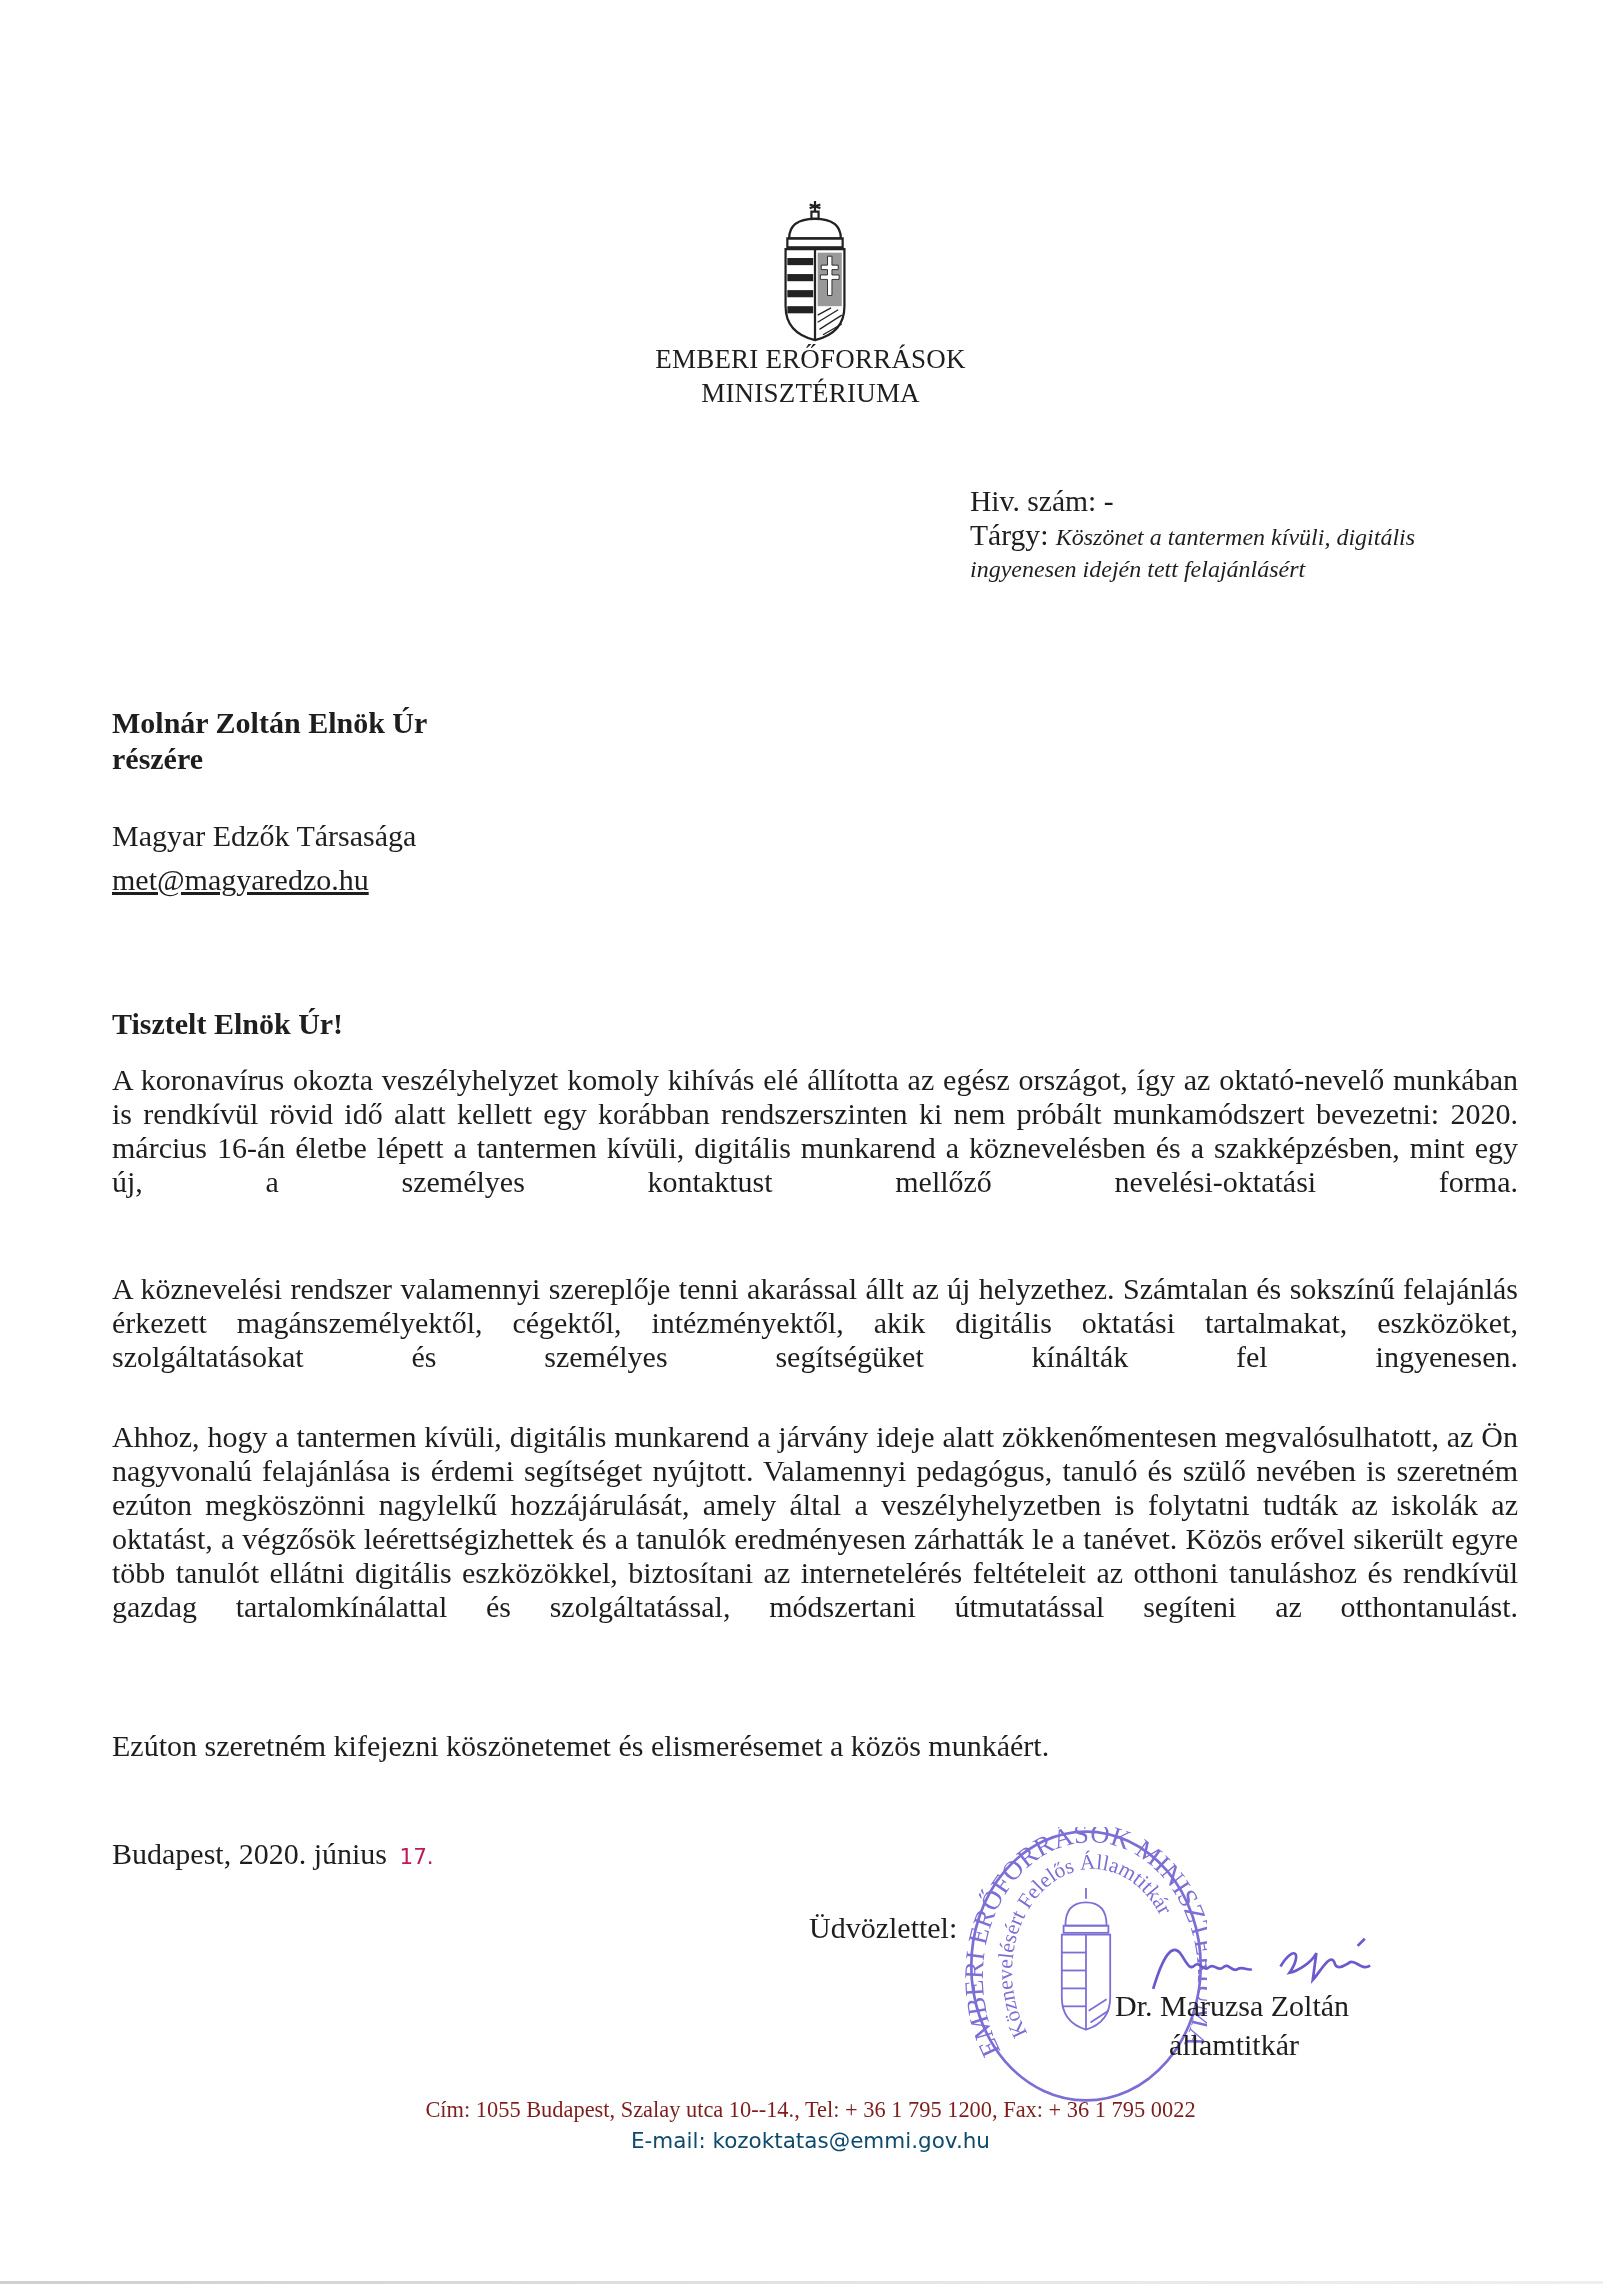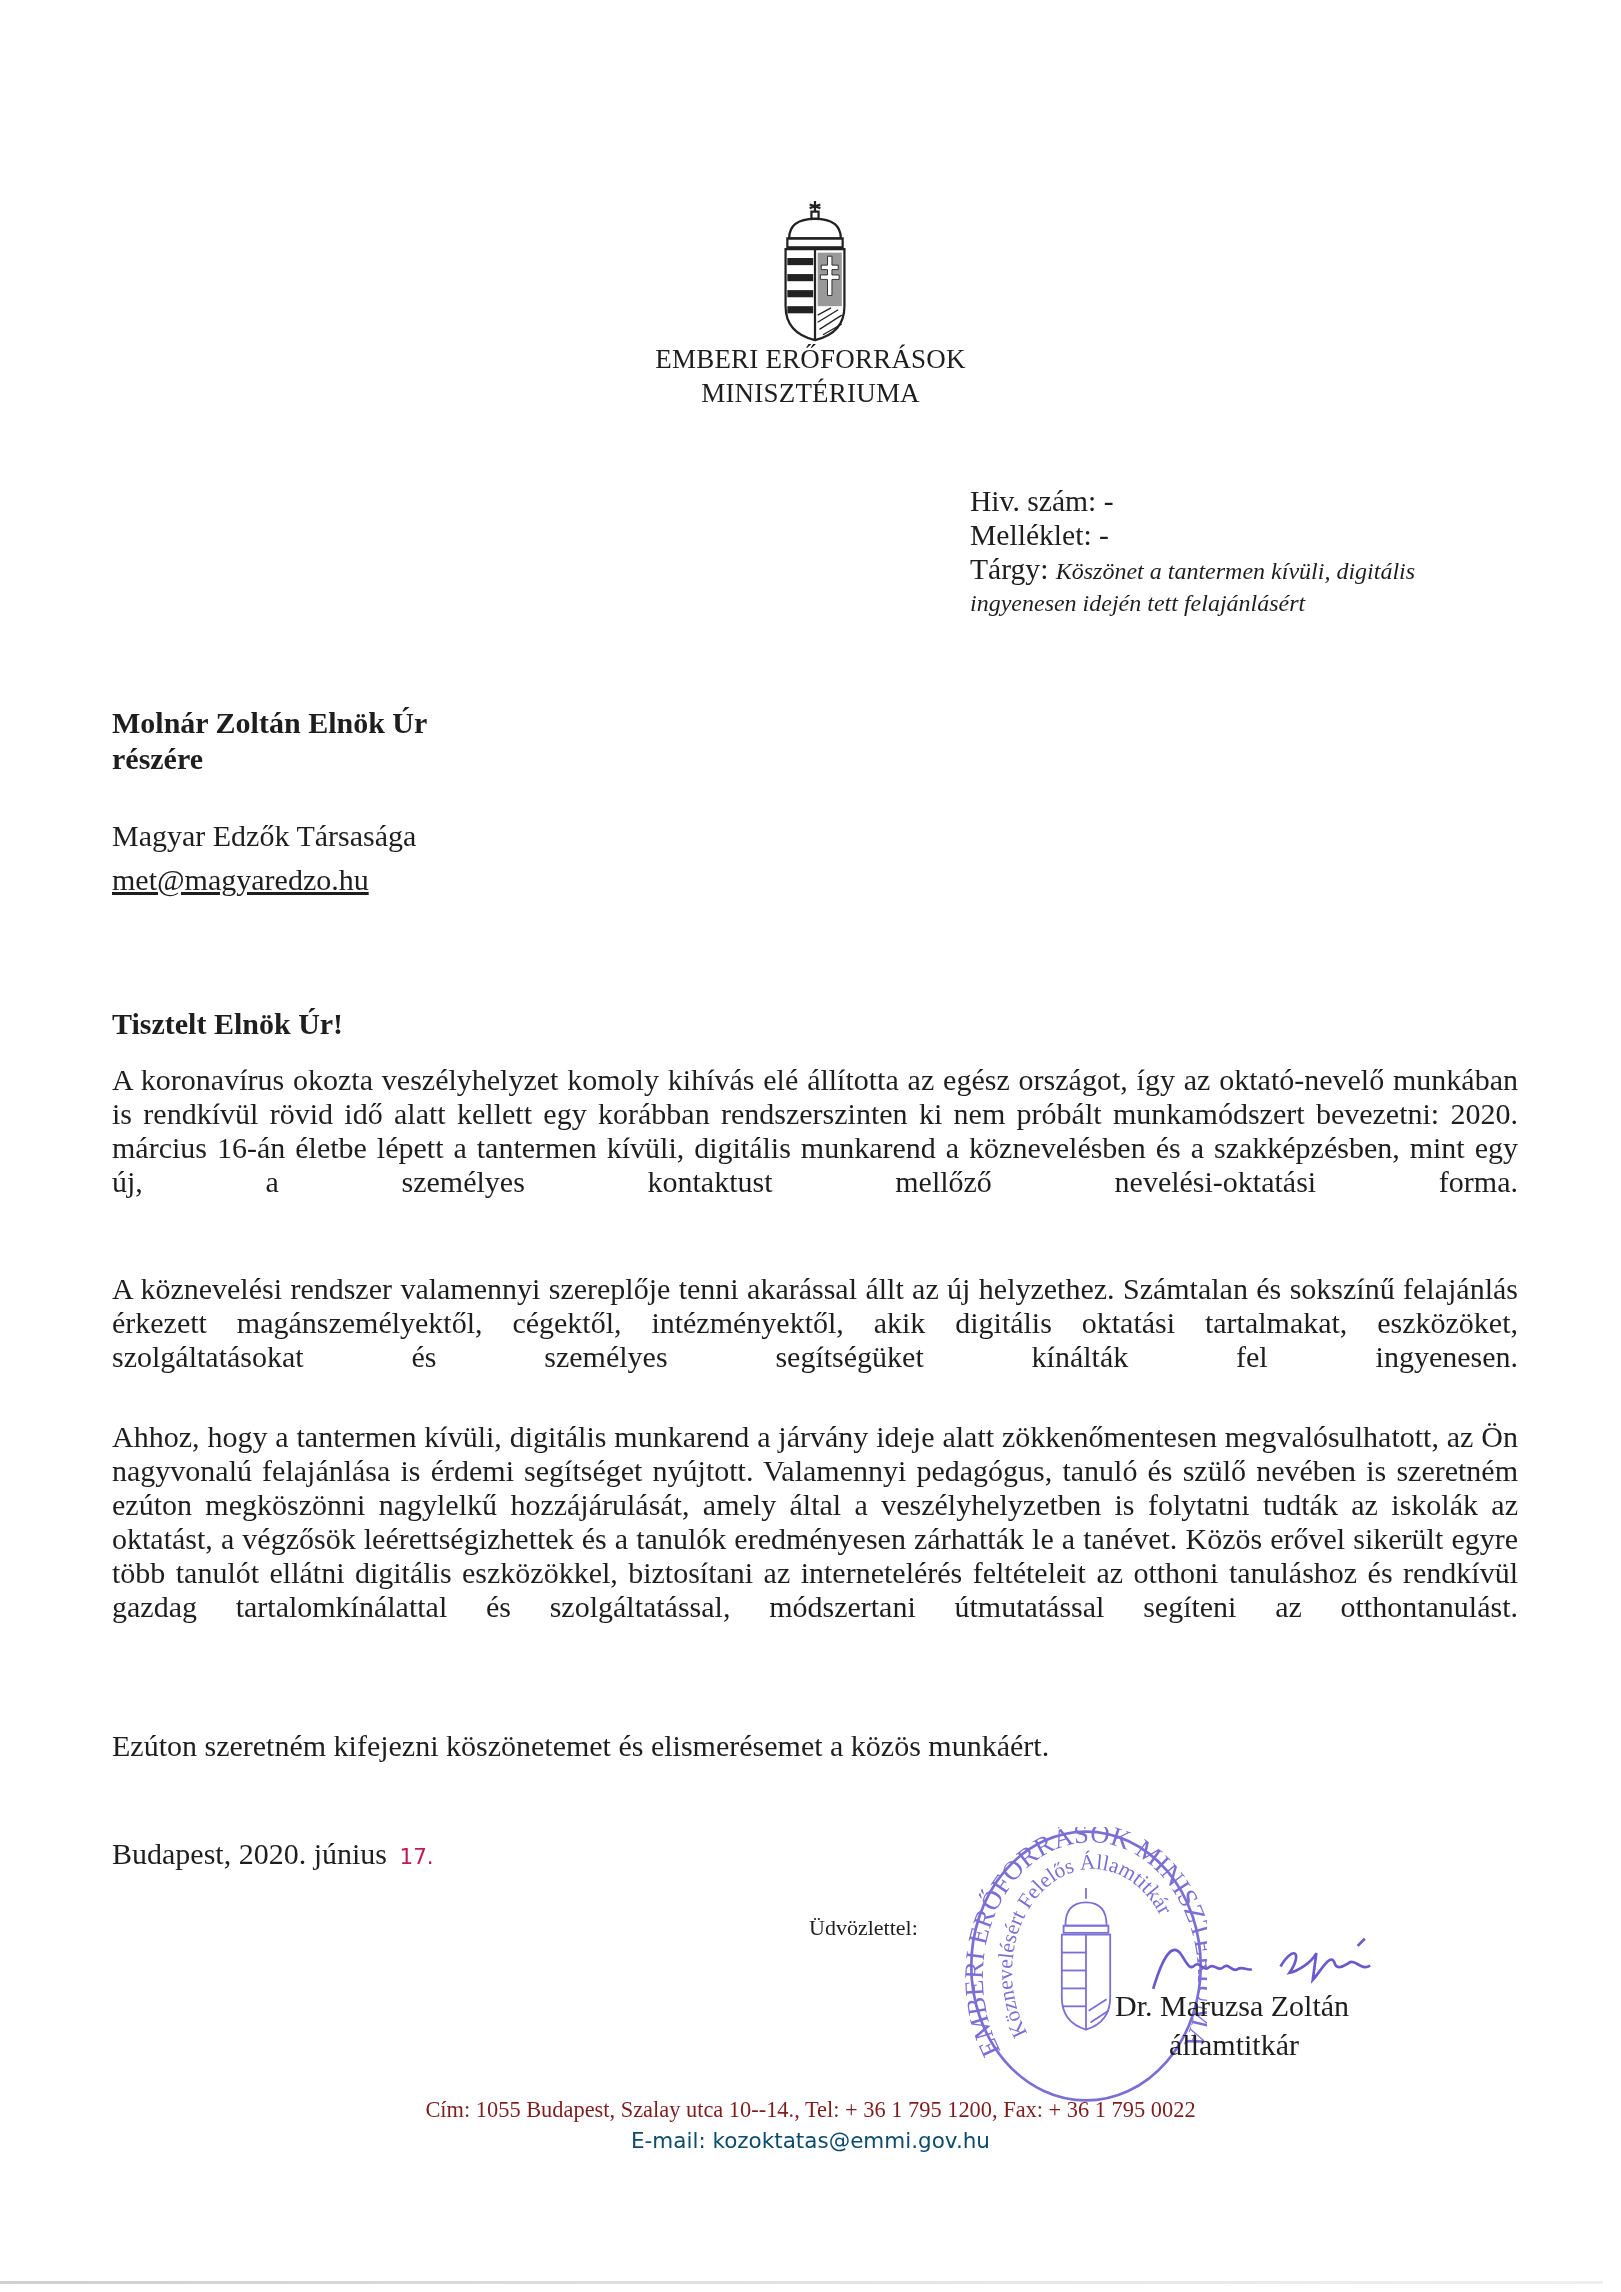--- a/index.html
+++ b/index.html
@@ -28,21 +28,21 @@
   .para::after { content: ""; display: inline-block; width: 100%; }
   .para.last::after { display: none; }
   #p1 { top: 1063px; }
   #p2 { top: 1272px; }
   #p3 { top: 1420px; }
   #p4 { top: 1729px; }
 
   #dateline { left: 112px; top: 1836px; font-size: 30px; line-height: 36px; }
   #handdate { color: #be185d; font-family: "DejaVu Sans", sans-serif; font-size: 21.5px; margin-left: 12.5px; }
 
-  #closing { left: 809px; top: 1910px; font-size: 22px; line-height: 36px; }
+  #closing { left: 809px; top: 1910px; font-size: 30px; line-height: 36px; }
   #signer-name { left: 1115px; top: 1988px; font-size: 30px; line-height: 36px; }
   #signer-title { left: 1169px; top: 2027px; font-size: 30px; line-height: 36px; }
 
   #stamp { left: 965px; top: 1827px; width: 242px; height: 278px; }
   #signature { left: 1146px; top: 1926px; width: 269px; height: 72px; }
 
   
   #footer1 { left: 0; width: 1621px; top: 2096px; text-align: center; font-size: 22.4px; line-height: 27px; color: #7f1d1d; }
   #footer2 { left: 0; width: 1621px; top: 2127px; text-align: center; font-family: "DejaVu Sans", sans-serif; font-size: 21.5px; line-height: 27px; color: #0c4a6e; }
   #scanline { left: 0; top: 2281px; width: 1603px; height: 2.7px; background: linear-gradient(90deg, #cfcfcf, #e6e6e6 60%, #efefef); }
@@ -76,24 +76,20 @@
 </svg>
 
 <div id="ministry" class="abs">
   <div>EMBERI ERŐFORRÁSOK</div>
   <div>MINISZTÉRIUMA</div>
 </div>
 
 <div id="refblock" class="abs">
   <div>
     <span class="lbl">Hiv. szám:</span>
-    <span>-</span>
-  </div>
-  <div>
-    <span class="lbl">Melléklet:</span>
     <span>-</span>
   </div>
   <div>
     <span class="lbl">Tárgy:</span>
     <span class="subj">Köszönet a tantermen kívüli, digitális</span>
   </div>
   <div class="subj">ingyenesen idején tett felajánlásért</div>
 </div>
 
 <div id="recipient" class="abs body-text">

